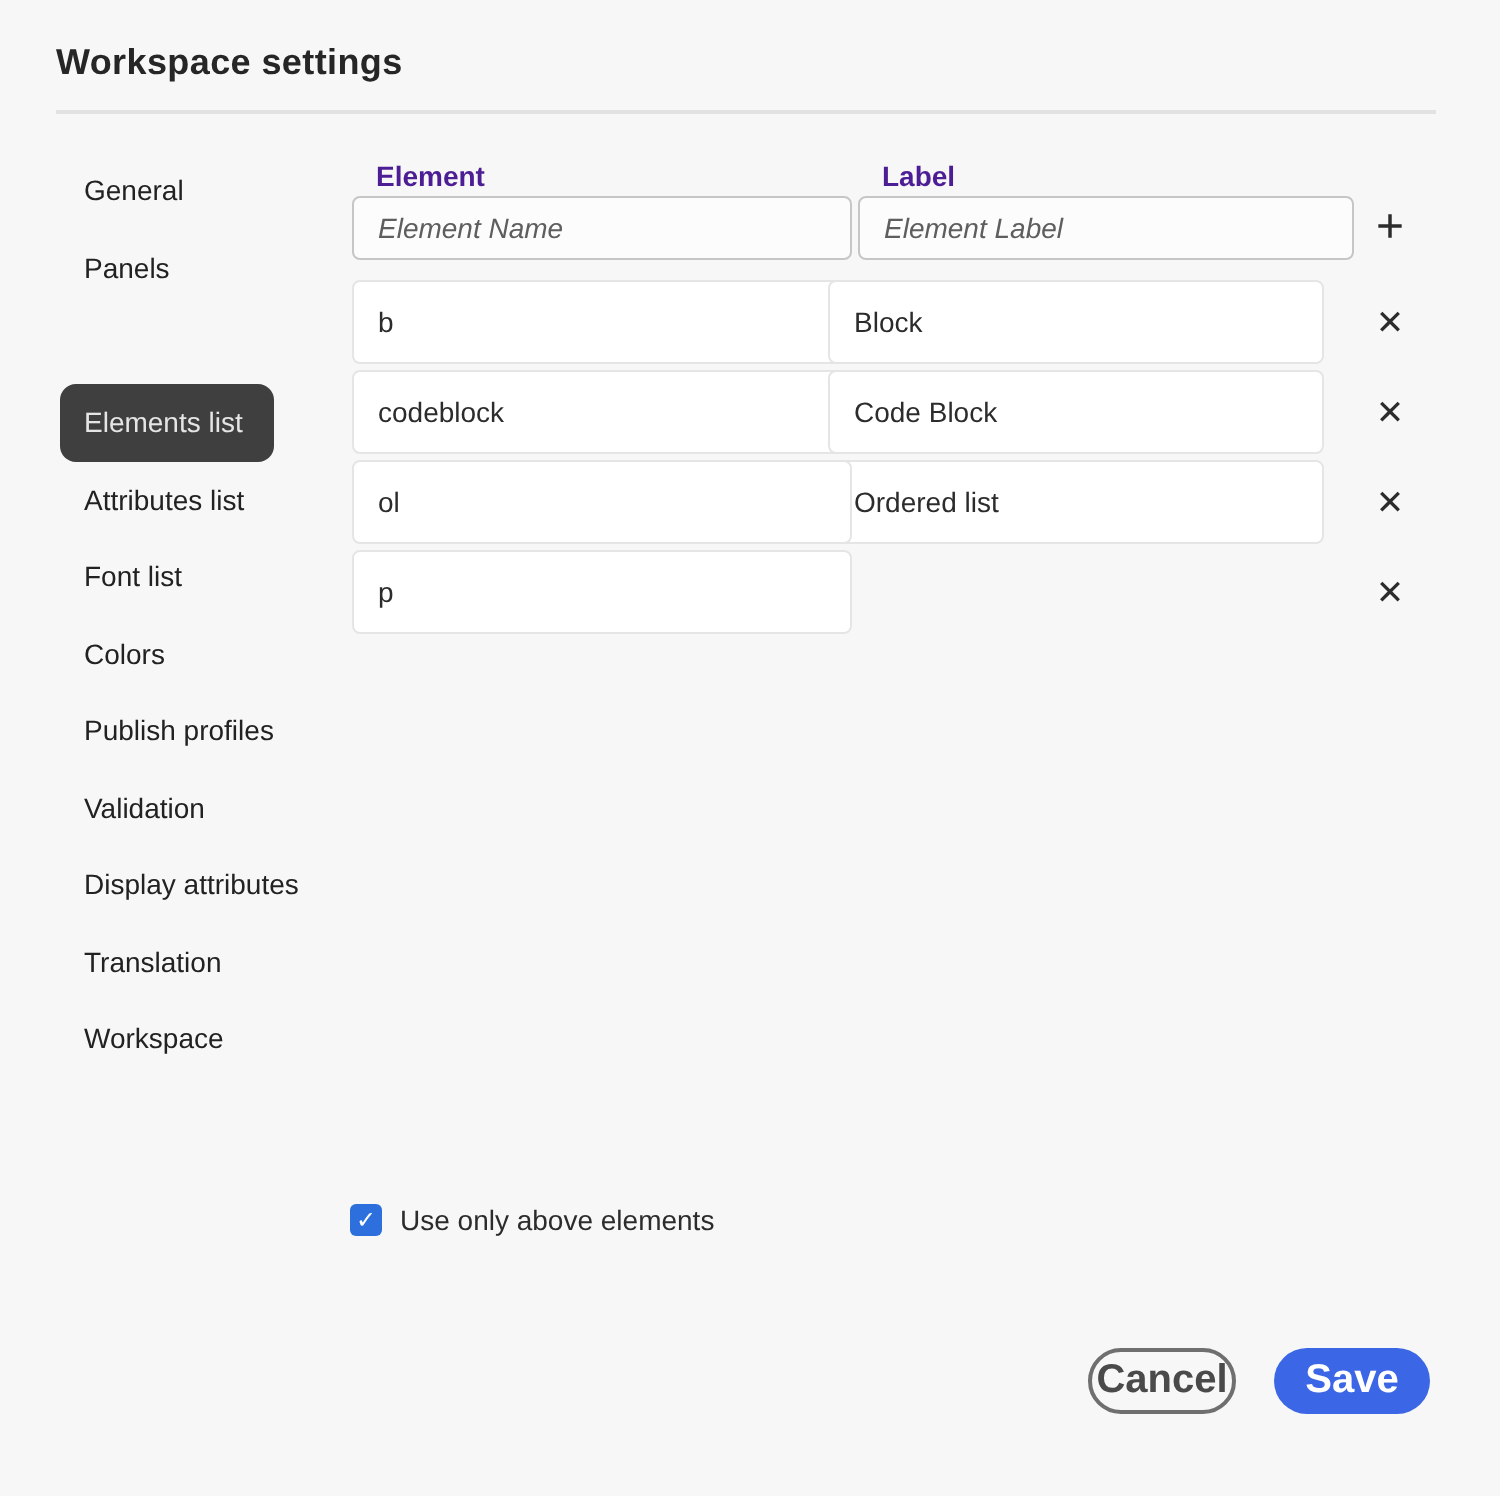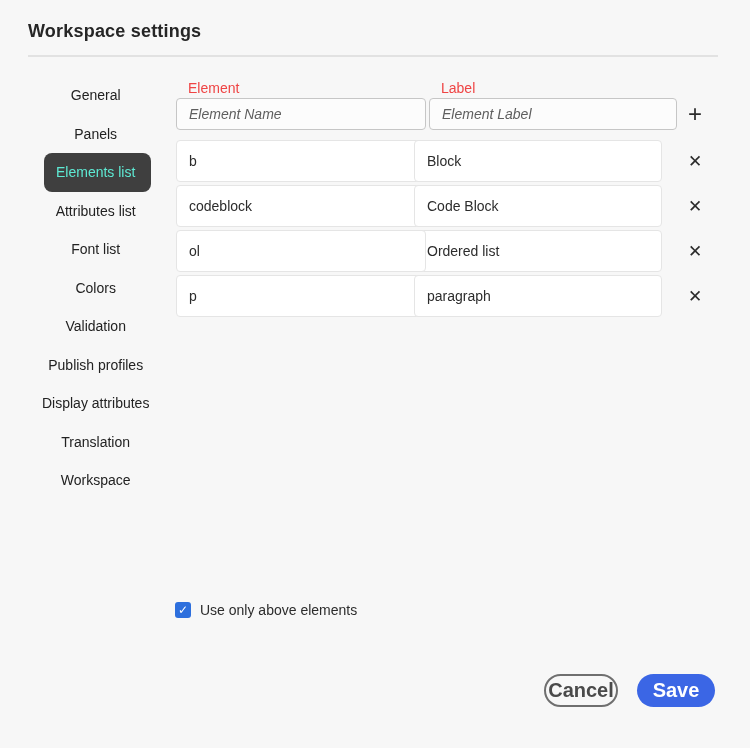--- a/index.html
+++ b/index.html
@@ -22,33 +22,33 @@
     position:absolute;left:28px;top:21px;
     font-size:18px;font-weight:700;color:#262626;letter-spacing:.2px;
   }
   .title-divider{
     position:absolute;left:28px;top:55px;width:690px;height:2px;background:#e2e2e2;
   }
 
   
   .sidebar{
     position:absolute;left:30px;top:76px;list-style:none;
-    display:flex;flex-direction:column;align-items:center;
+    display:flex;flex-direction:column;align-items:flex-start;
   }
   .sidebar li{
     height:38.5px;display:flex;align-items:center;
     padding:0 16px 0 12px;font-size:14px;color:#222;
     border-radius:8px;cursor:pointer;white-space:nowrap;
   }
   .sidebar li.selected{
-    background:var(--selected_tab_bg);color:#5eead4;
+    background:var(--selected_tab_bg);color:#e5e5e5;margin-top:39px;
   }
 
   
-  .col-header{position:absolute;top:80px;font-size:14px;color:#ef4444;}
+  .col-header{position:absolute;top:80px;font-size:14px;color:#4c1d95;font-weight:bold;}
   .col-header.c1{left:188px;}
   .col-header.c2{left:441px;}
 
   .new-input{
     position:absolute;top:98px;height:32px;
     border:1px solid #c6c6c6;border-radius:4px;background:#fcfcfc;
     font-family:"Liberation Sans","DejaVu Sans",sans-serif;
     font-size:14px;color:#2c2c2c;padding:0 12px;outline:none;
   }
   .new-input::placeholder{font-style:italic;color:#5e5e5e;opacity:1;}
@@ -111,22 +111,22 @@
   <h1 class="title">Workspace settings</h1>
   <div class="title-divider"></div>
 
   <ul class="sidebar">
       <li>General</li>
       <li>Panels</li>
       <li class="selected">Elements list</li>
       <li>Attributes list</li>
       <li>Font list</li>
       <li>Colors</li>
+      <li>Publish profiles</li>
       <li>Validation</li>
-      <li>Publish profiles</li>
       <li>Display attributes</li>
       <li>Translation</li>
       <li>Workspace</li>
     </ul>
 
   <div class="col-header c1">Element</div>
   <div class="col-header c2">Label</div>
 
   <input class="new-input c2" type="text" placeholder="Element Label" style="">
   <input class="new-input c1" type="text" placeholder="Element Name" style="">
@@ -151,21 +151,20 @@
   </div>
       <div class="row">
     <div class="cell c2">Ordered list</div>
     <div class="cell c1">ol</div>
     <button class="icon-btn">
       <span>✕</span>
     </button>
   </div>
       <div class="row">
     <div class="cell c1">p</div>
-    <div class="cell c2">paragraph</div>
     <button class="icon-btn">
       <span>✕</span>
     </button>
   </div>
     </div>
 
   <div class="checkbox-row">
     <span class="checkbox">
       <span>✓</span>
     </span>

